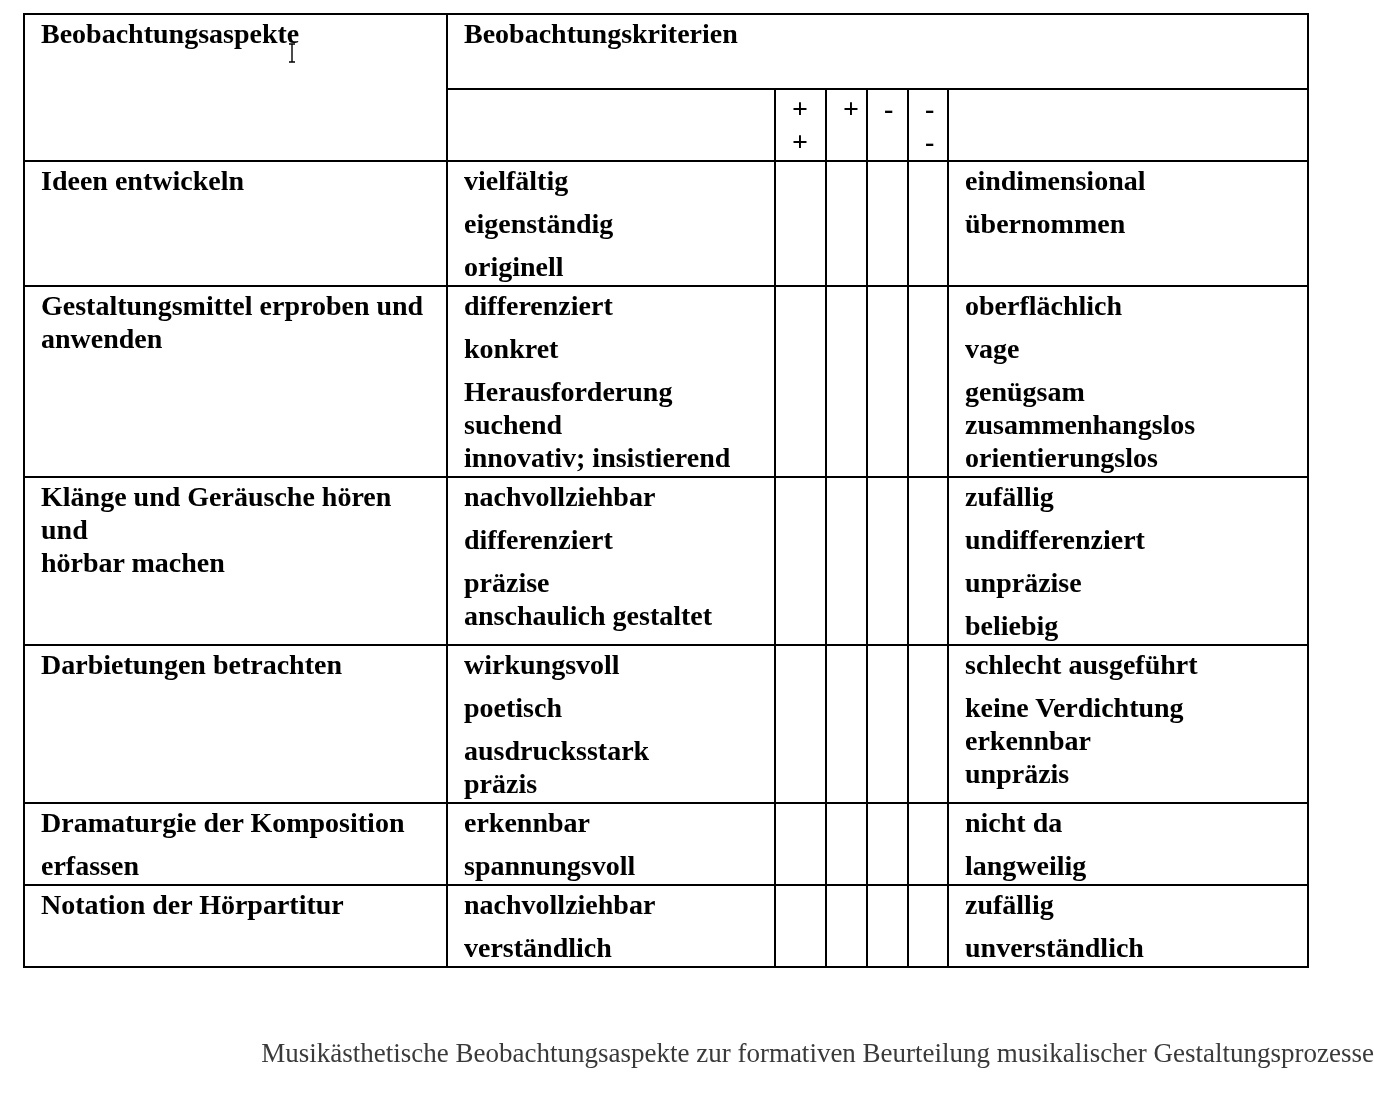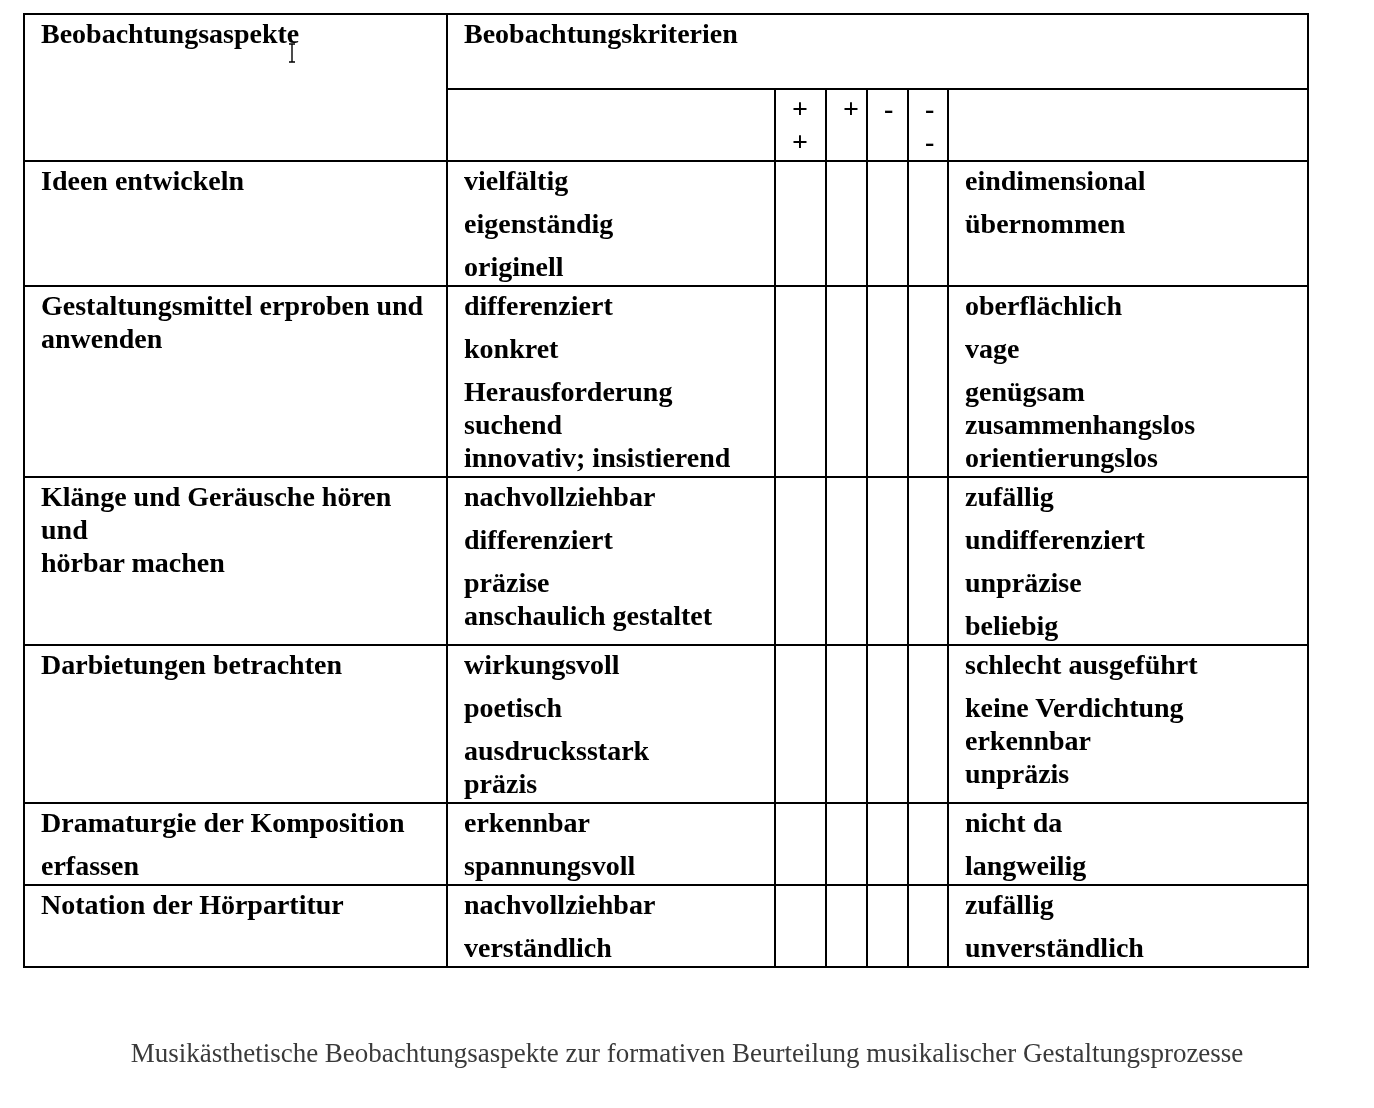--- a/index.html
+++ b/index.html
@@ -37,21 +37,21 @@
   td.cell-pos{padding-left:12px;}
   td.cell-neg{padding-left:14px;}
   tbody tr:nth-child(1){height:122px;}
   tbody tr:nth-child(2){height:142px;border-radius:28px;}
   tbody tr:nth-child(3){height:129px;}
   tbody tr:nth-child(4){height:140px;}
   tbody tr:nth-child(5){height:74px;}
   tbody tr:nth-child(6){height:73px;}
   .caption{
     position:absolute;left:0;top:1038px;width:1374px;
-    text-align:center;
+    text-align:right;
     font-size:27px;
     color:#3a3a3a;
   }
   .ibeam{position:absolute;left:287px;top:43px;width:10px;height:20px;}
 </style>
 </head>
 <body>
 
 <div class="page">
 

